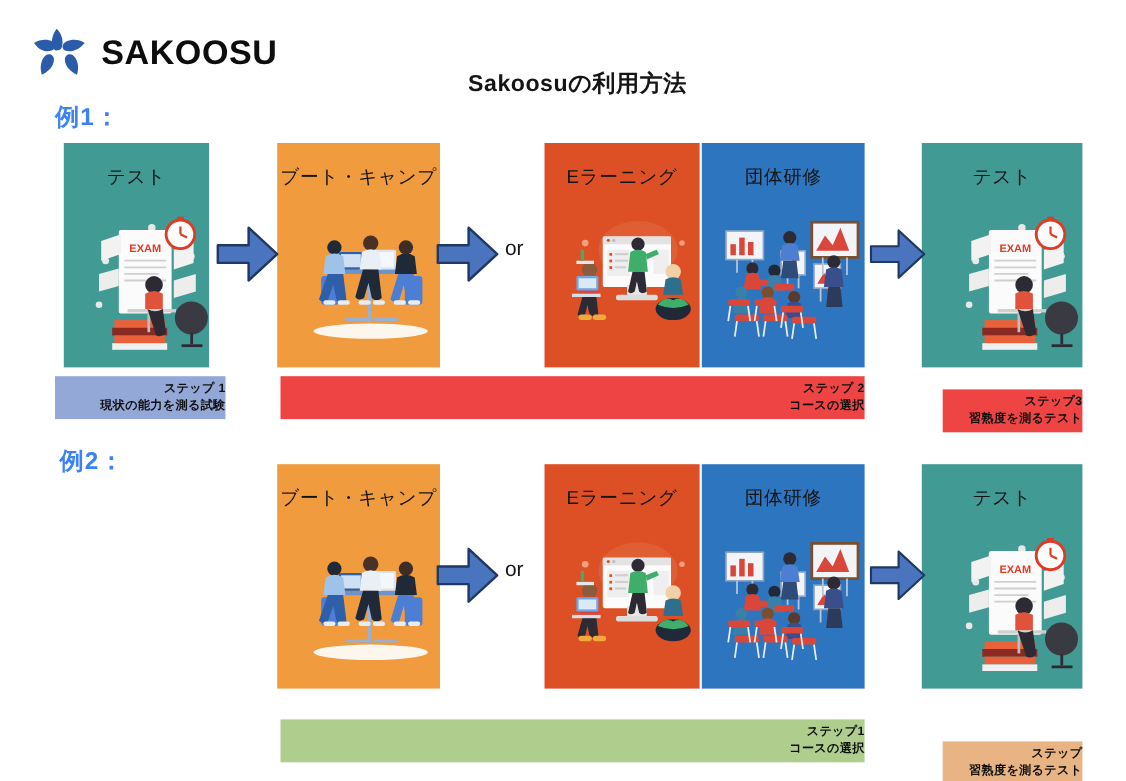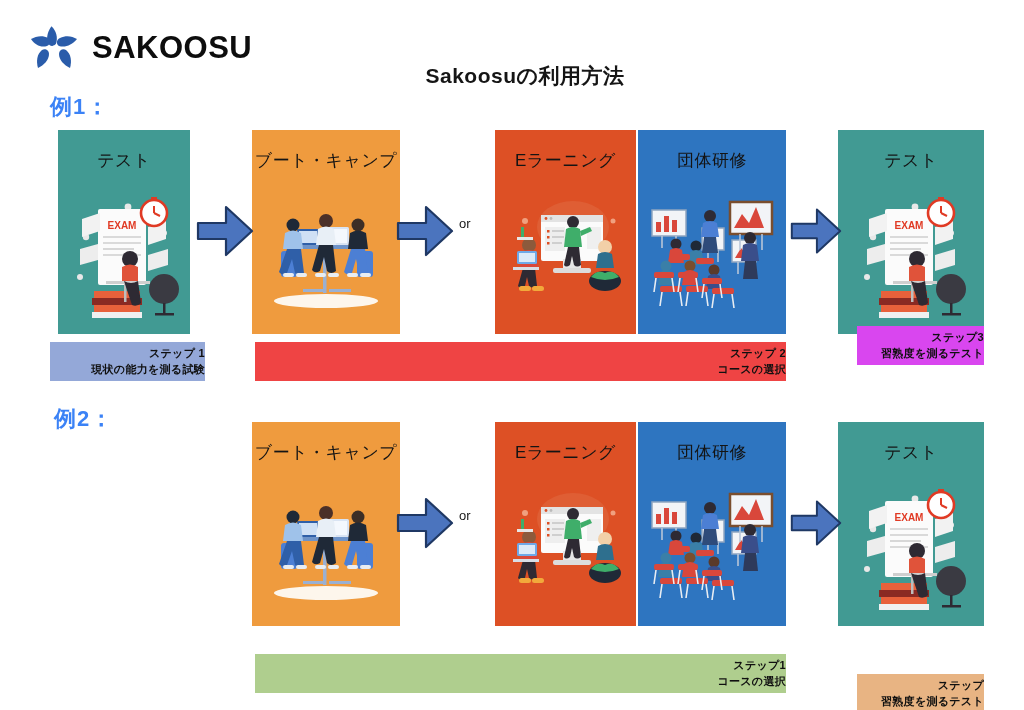--- a/index.html
+++ b/index.html
@@ -38,27 +38,27 @@
   
   .card{
     position:absolute;
     display:flex;flex-direction:column;align-items:center;
     overflow:hidden;
   }
   .card-title{
     margin-top:22px;font-size:17px;font-weight:500;color:#141414;
     letter-spacing:0.5px;text-align:center;line-height:1;
   }
-  .card-art{flex:1;width:100%;display:flex;align-items:center;justify-content:center;}
+  .card-art{flex:1;width:100%;display:flex;align-items:center;justify-content:flex-end;}
   .card-art svg{display:block;}
 
   
   .arrow{position:absolute;}
   .or-text{
-    position:absolute;font-size:13px;color:#161616;
+    position:absolute;font-size:19px;color:#161616;
     font-family:"Liberation Sans","DejaVu Sans",sans-serif;
   }
 
   
   .band{
     position:absolute;
     display:flex;flex-direction:column;align-items:flex-end;justify-content:center;
     font-size:11px;font-weight:bold;color:#101010;line-height:1.45;
     text-align:center;letter-spacing:0.3px;
   }
@@ -379,21 +379,21 @@
   </span>
 
   <div class="band" style="left:50px;top:342px;width:155px;height:39px;background:#94A8D8;">
     <span>ステップ 1</span>
     <span>現状の能力を測る試験</span>
   </div>
   <div class="band" style="left:255px;top:342px;width:531px;height:39px;background:#ef4444;">
     <span>ステップ 2</span>
     <span>コースの選択</span>
   </div>
-  <div class="band" style="left:857px;top:326px;width:127px;height:39px;background:#d946ef;">
+  <div class="band" style="left:857px;top:354px;width:127px;height:39px;background:#ef4444;">
     <span>ステップ3</span>
     <span>習熟度を測るテスト</span>
   </div>
 
   <div class="card" style="left:252px;top:422px;width:148px;height:204px;background:#EF9B3E;">
     <div class="card-title">ブート・キャンプ</div>
     <div class="card-art">
       <svg width="126" height="126" viewBox="0 0 126 126">
         <g>
           <ellipse cx="63" cy="112" rx="52" ry="7" fill="#fdf6ec"></ellipse>

